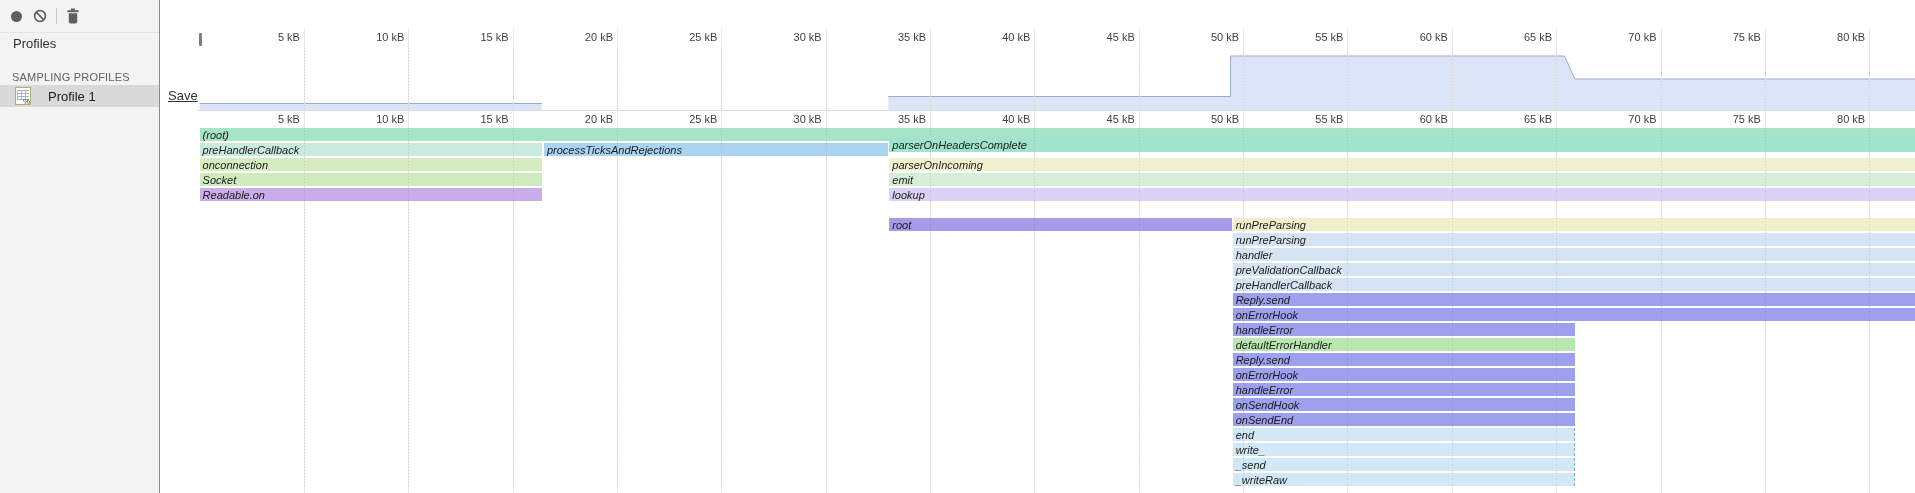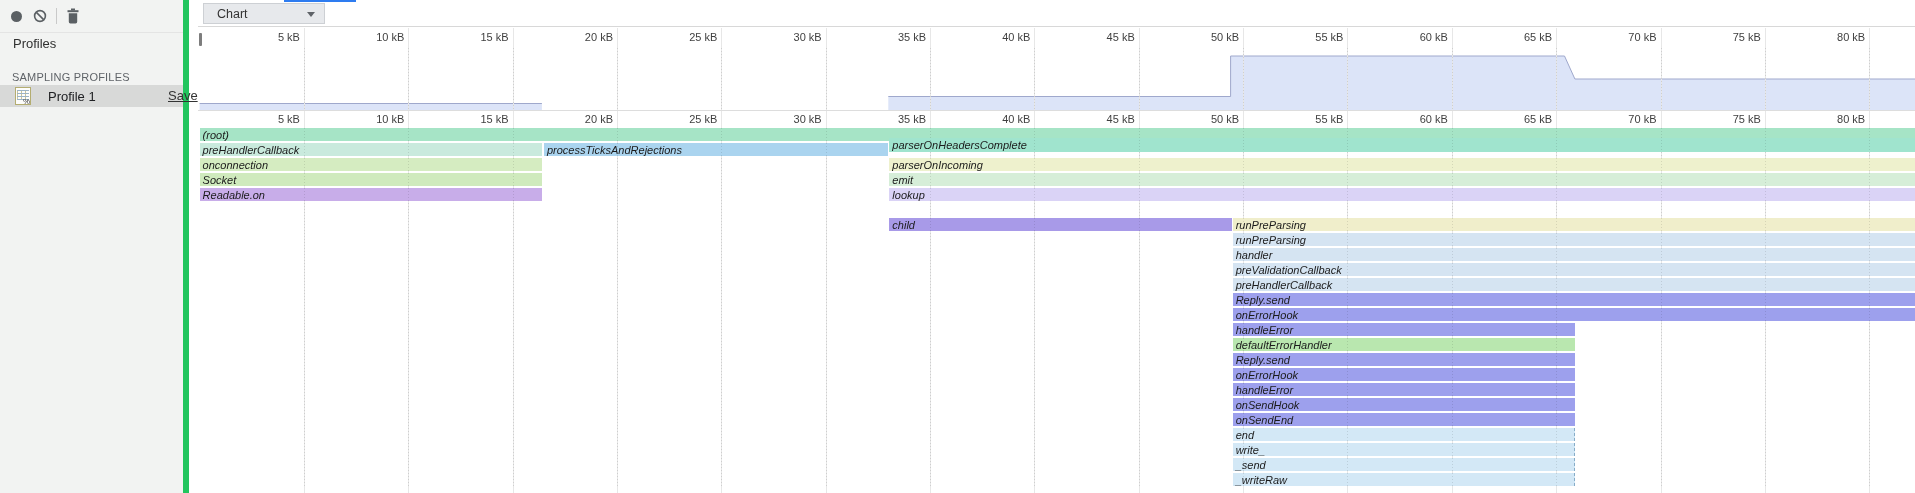--- a/index.html
+++ b/index.html
@@ -2,21 +2,21 @@
 <html><head>
 <meta charset="utf-8">
 <style>
   html,body{margin:0;padding:0;background:#fff;}
   .app{
     position:relative;width:1915px;height:493px;overflow:hidden;
     font-family:"Liberation Sans","DejaVu Sans",sans-serif;
     -webkit-font-smoothing:antialiased;background:#fff;
   }
   
-  .sidebar{position:absolute;left:0;top:0;width:189px;height:493px;background:#f2f3f2;border-right:6px solid #22c55e;box-sizing:border-box;}
+  .sidebar{position:absolute;left:0;top:0;width:160px;height:493px;background:#f2f3f2;border-right:1px solid #22c55e;box-sizing:border-box;}
   .toolbar{position:absolute;left:0;top:0;width:100%;height:32px;border-bottom:1px solid #e4e4e4;display:flex;align-items:center;}
   .tb-btn{display:flex;align-items:center;justify-content:center;width:24px;height:24px;cursor:pointer;}
   .record-dot{width:11px;height:11px;border-radius:50%;background:#5b6064;}
   .tb-sep{width:1px;height:16px;background:#c9c9c9;margin:0 4px;}
   .sidebar-title{position:absolute;left:13px;top:36px;font-size:13px;color:#303030;}
   .section-label{position:absolute;left:12px;top:71px;font-size:11px;color:#5f6368;letter-spacing:.2px;}
   .profile-row{position:absolute;left:0;top:85px;width:100%;height:22px;background:#d8d9d8;display:flex;align-items:center;cursor:pointer;}
   .profile-icon{position:relative;width:16px;height:18px;margin-left:15px;background:#fdfdfb;border:1px solid #b4ad71;box-sizing:border-box;}
   .profile-icon .grid{position:absolute;left:1px;right:1px;top:2px;height:10px;
      background:repeating-linear-gradient(to bottom,#9bb3c6 0 1px,transparent 1px 3px),
@@ -75,27 +75,20 @@
       <div class="profile-icon">
         <div class="grid"></div>
         <div class="pct">%</div>
       </div>
       <div class="profile-name">Profile 1</div>
       <div class="save-link">Save</div>
     </div>
   </div>
 
   <div class="main" id="main">
-    <div class="tabstrip">
-      <div class="tab-accent" id="tabAccent" style="background: rgb(46, 124, 240);"></div>
-      <div class="chart-select">
-        <span class="val">Chart</span>
-        <span class="arrow"></span>
-      </div>
-    </div>
 
     <div class="overview" id="overview">
       <svg class="ov-svg" id="ovSvg" width="1717" height="82">
           <path d="M1.6,82 L1.6,75.5 L343.9,75.5 L343.9,82 Z" fill="#dce4f8"></path>
           <path d="M690.3,82 L690.3,68.5 L1032.6,68.5 L1032.6,28 L1366.5,28 L1376.9,51 L1717.1,51 L1717.1,82 Z" fill="#dce4f8"></path>
           <polyline points="1.6,75.5 343.9,75.5" fill="none" stroke="#9fa8cc" stroke-width="1"></polyline>
           <polyline points="690.3,68.5 1032.6,68.5 1032.6,28 1366.5,28 1376.9,51 1717.1,51" fill="none" stroke="#9fa8cc" stroke-width="1"></polyline>
         </svg>
       <div class="ov-thumb"></div>
     </div>
@@ -125,21 +118,21 @@
         <div class="bar" style="left: 691.353px; width: 1025.76px; top: 172.7px; background: rgb(214, 238, 216); z-index: 2;">
           <span>emit</span>
         </div>
         <div class="bar" style="left: 1.6px; width: 342.268px; top: 187.7px; background: rgb(200, 173, 233); z-index: 2;">
           <span>Readable.on</span>
         </div>
         <div class="bar" style="left: 691.353px; width: 1025.76px; top: 187.7px; background: rgb(218, 211, 246); z-index: 2;">
           <span>lookup</span>
         </div>
         <div class="bar dots" style="left: 691.353px; width: 342.268px; top: 217.7px; background: rgb(168, 154, 232); z-index: 2;">
-          <span>child</span>
+          <span>root</span>
         </div>
         <div class="bar" style="left: 1034.66px; width: 682.449px; top: 217.7px; background: rgb(240, 238, 203); z-index: 2;">
           <span>runPreParsing</span>
         </div>
         <div class="bar" style="left: 1034.66px; width: 682.449px; top: 232.7px; background: rgb(213, 228, 242); z-index: 2;">
           <span>runPreParsing</span>
         </div>
         <div class="bar" style="left: 1034.66px; width: 682.449px; top: 247.7px; background: rgb(213, 228, 242); z-index: 2;">
           <span>handler</span>
         </div>

